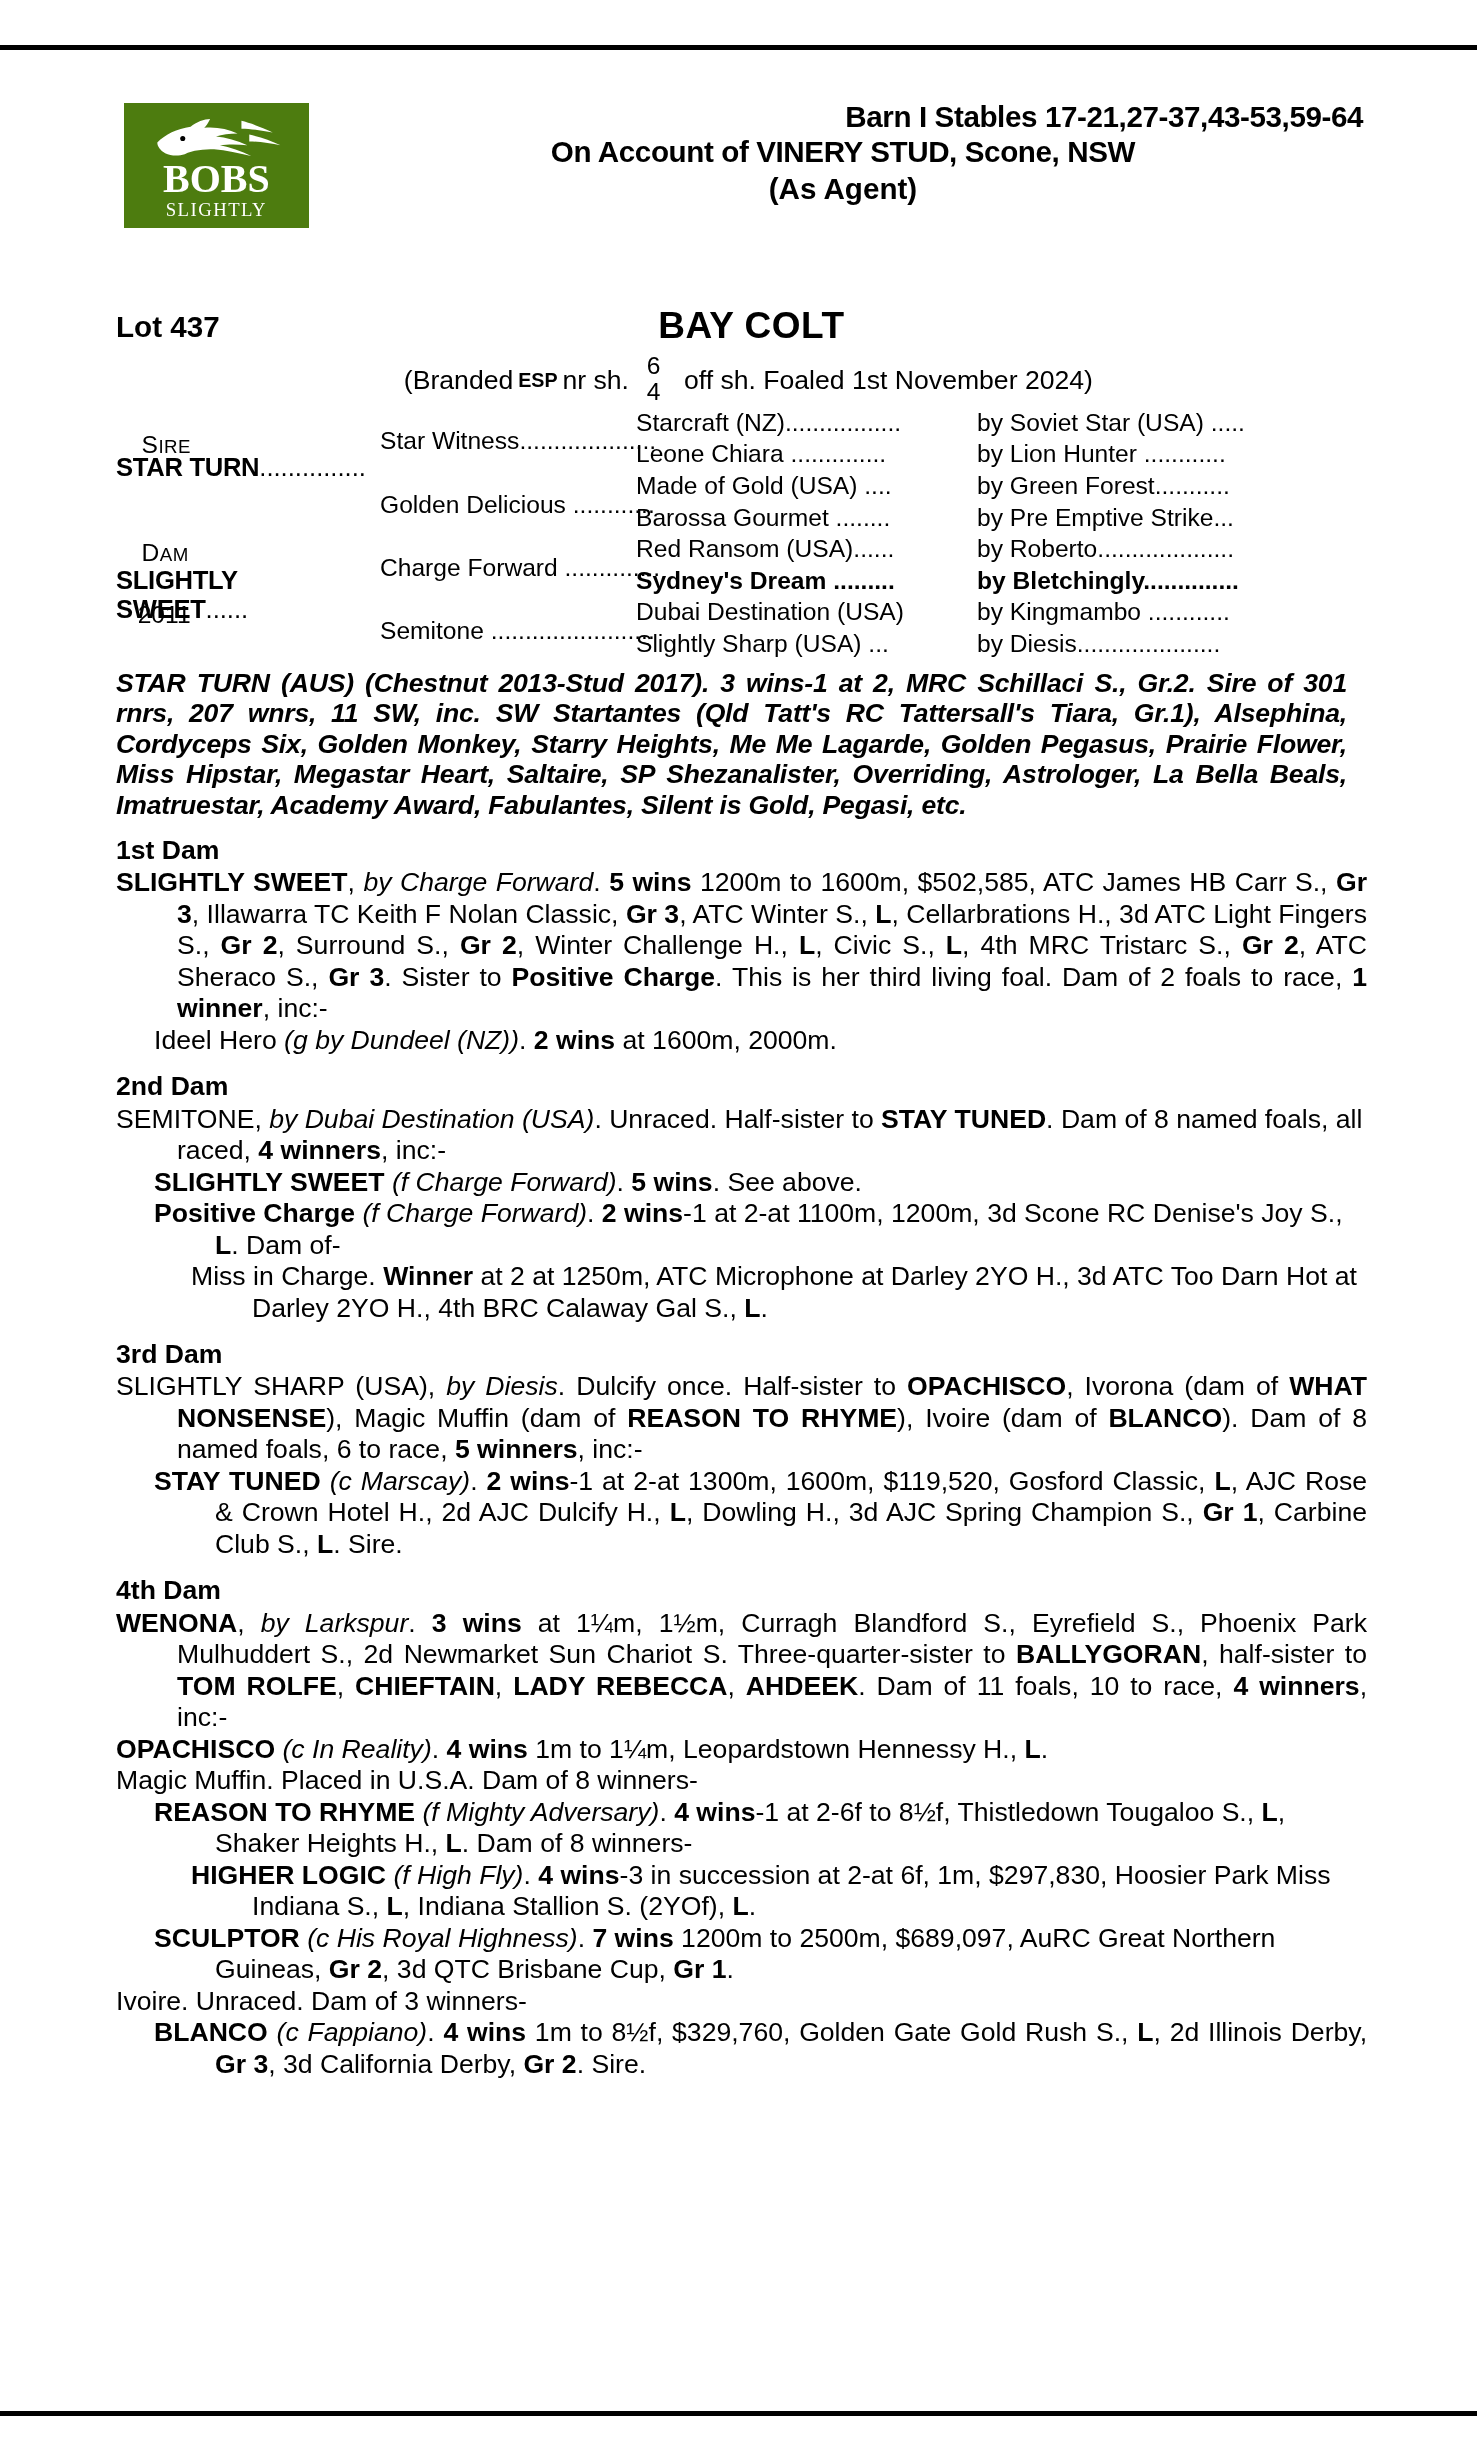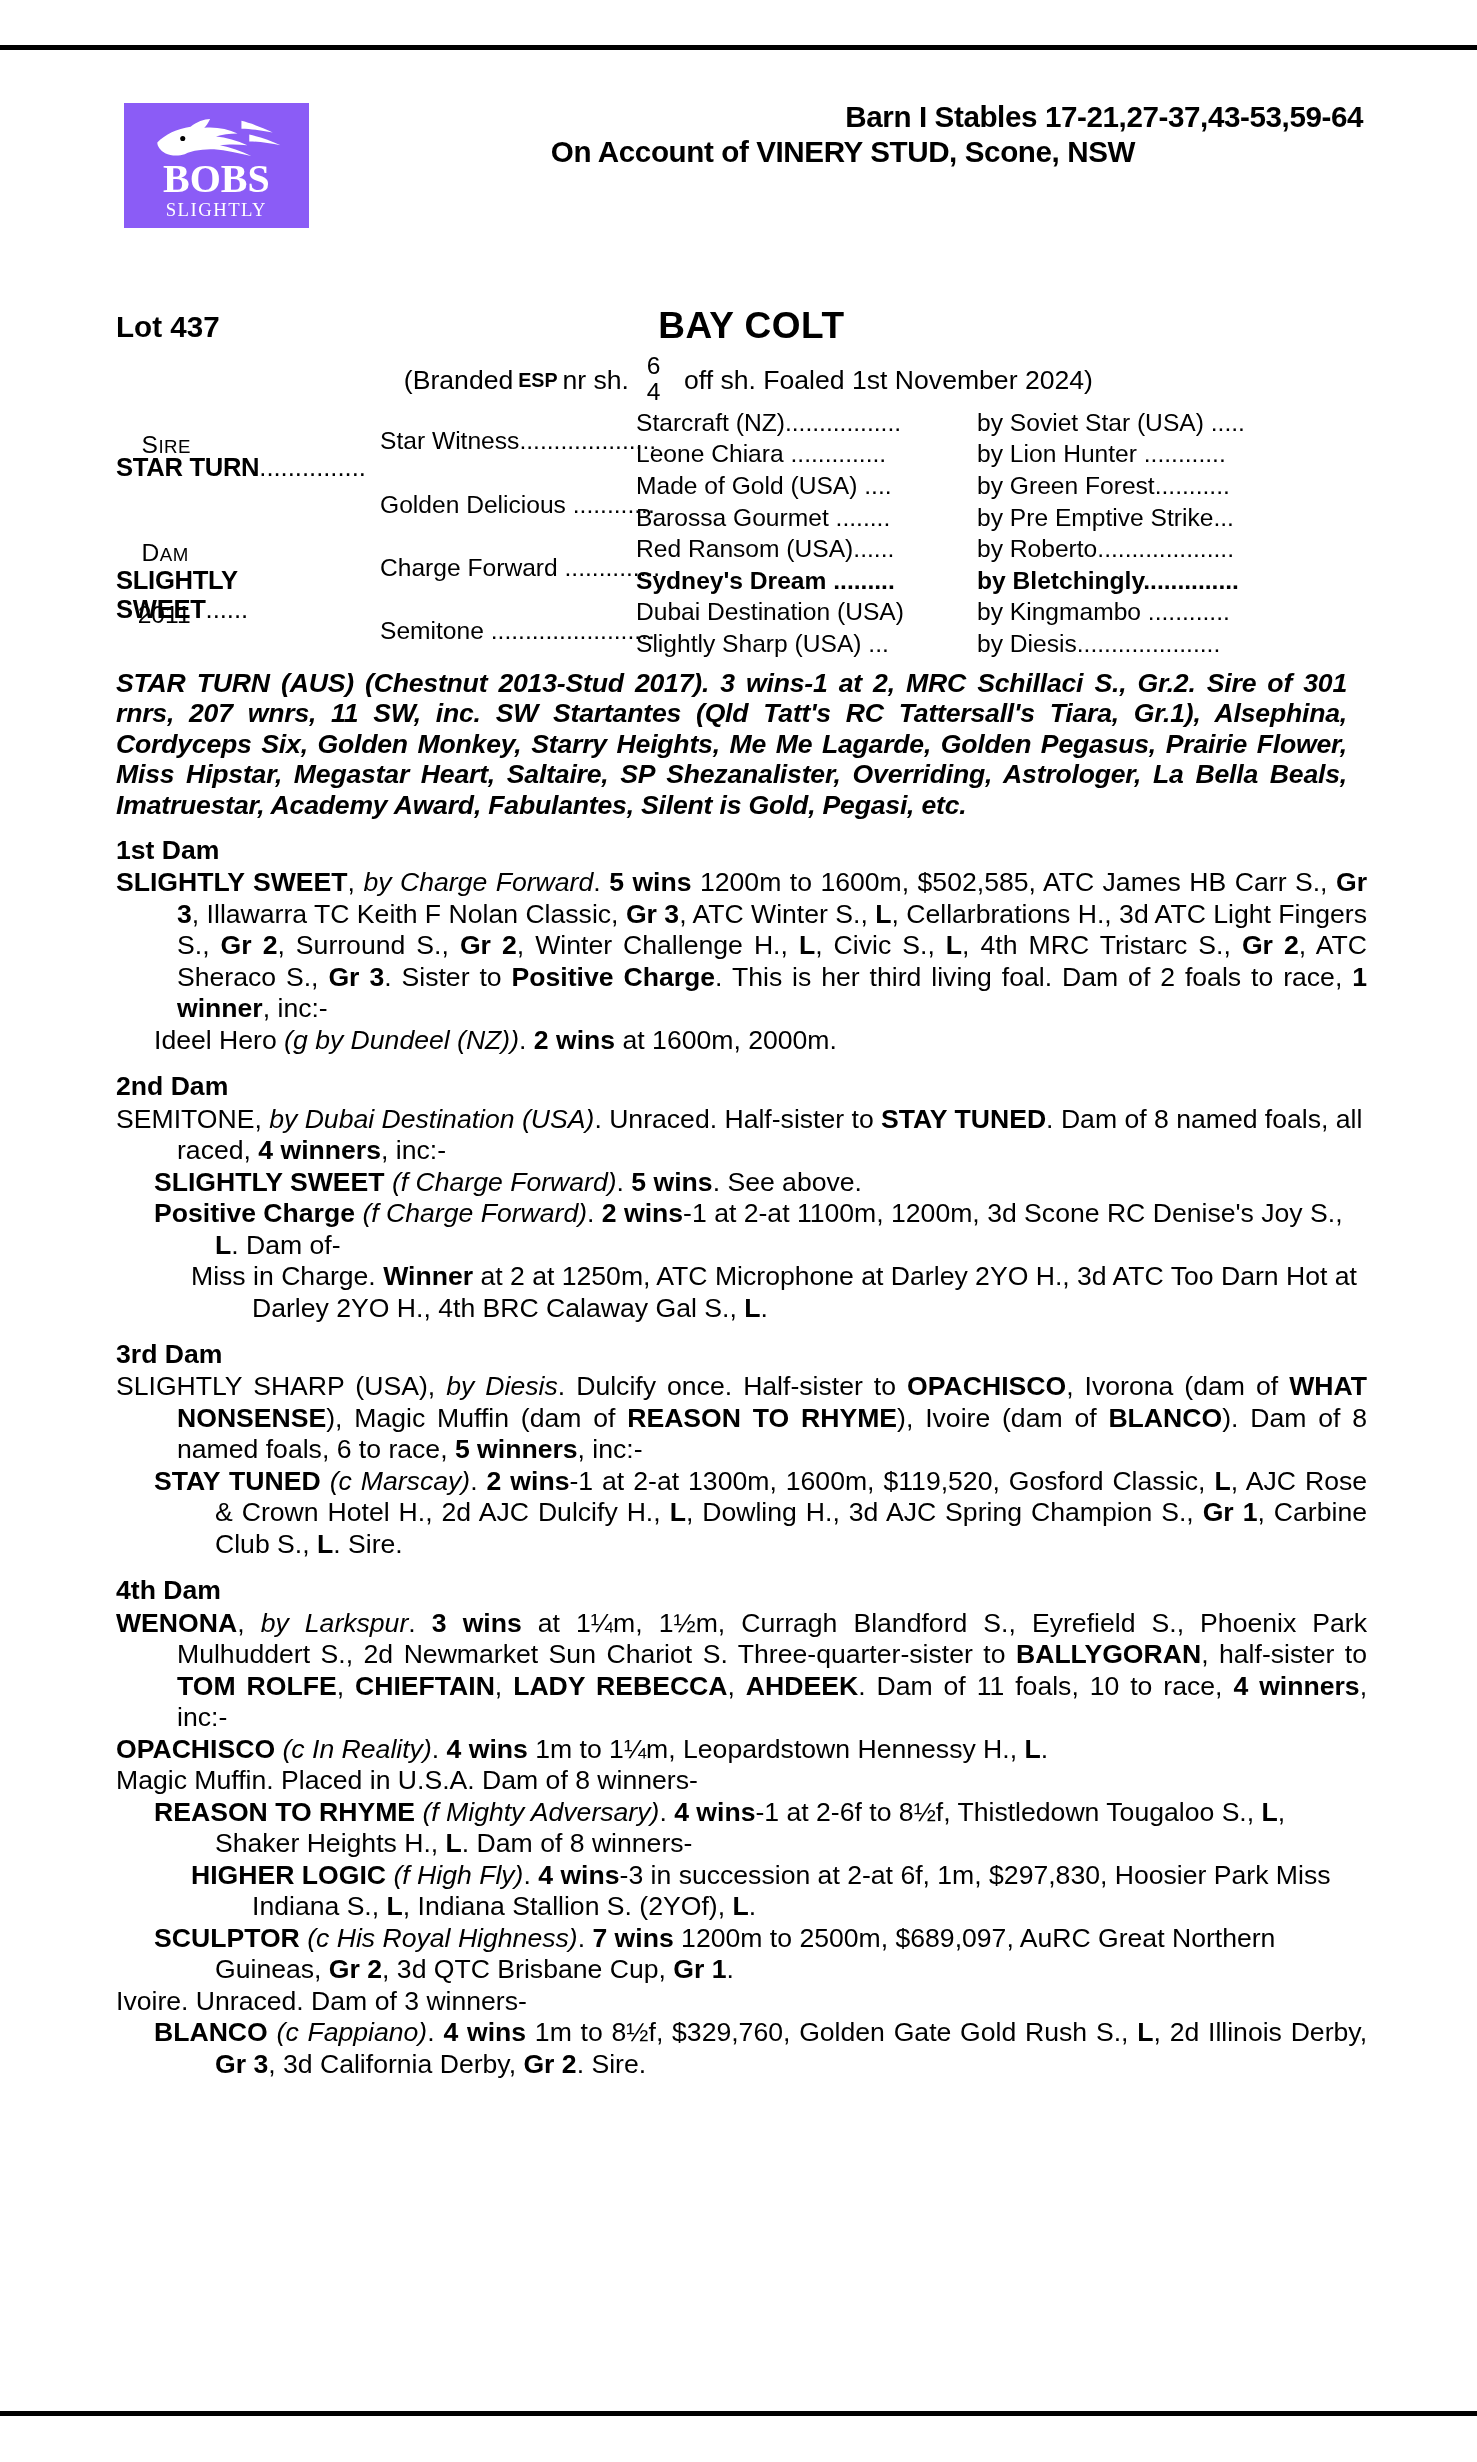--- a/index.html
+++ b/index.html
@@ -42,21 +42,21 @@
   .header {
     position: relative;
     height: 197px;
   }
   .bobs-logo {
     position: absolute;
     left: 7.9px;
     top: 3.9px;
     width: 185px;
     height: 125px;
-    background: #8b5cf6;
+    background: #4d7c0f;
     color: #fff;
     text-align: center;
   }
   .bobs-horse {
     position: absolute;
     left: 50%;
     top: 11.8px;
     transform: translateX(-50%);
     width: 138px;
     height: 45px;
@@ -327,20 +327,21 @@
           <path fill="#ffffff" d="M104 20 C114 22 126 26 136 31 C126 29 114 27 104 27 Z"></path>
           <circle fill="#000000" cx="36" cy="24" r="2.6"></circle>
         </svg>
         <div class="bobs-word">BOBS</div>
         <div class="bobs-sub">SLIGHTLY</div>
       </div>
 
       <div class="header-lines">
         <div class="barn-line">Barn I Stables 17-21,27-37,43-53,59-64</div>
         <div class="account-line">On Account of VINERY STUD, Scone, NSW</div>
+        <div class="agent-line">(As Agent)</div>
       </div>
     </div>
 
     <div class="lot-row">
       <div class="lot-number">Lot 437</div>
       <div class="colt-title">BAY COLT</div>
     </div>
 
     <div class="branded-row">
       <span class="branded-inner">

